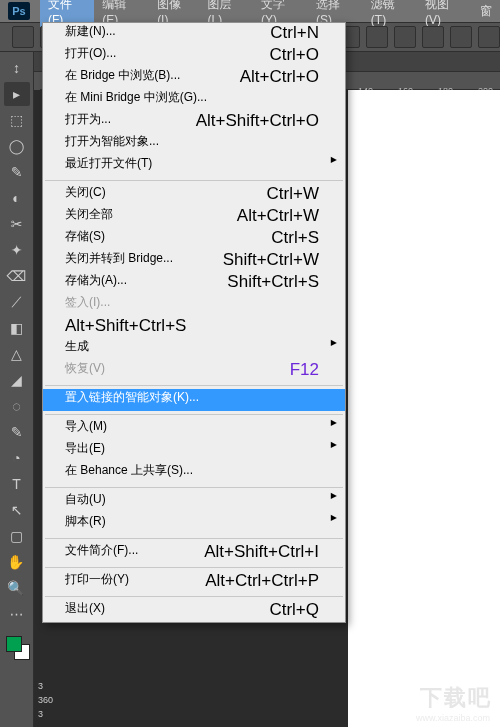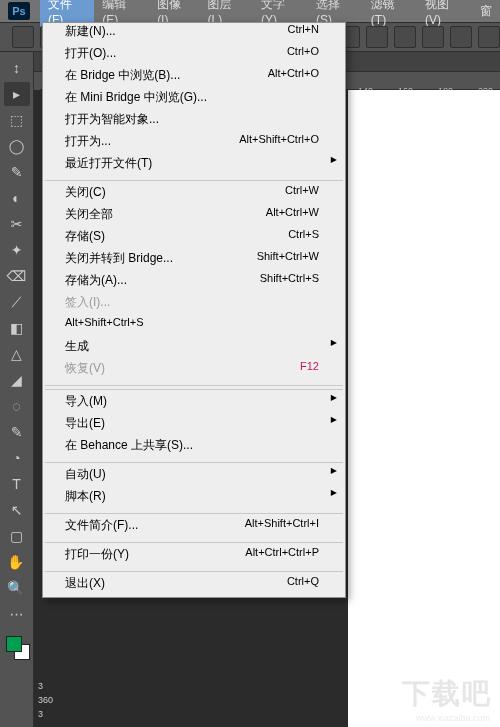--- a/index.html
+++ b/index.html
@@ -150,44 +150,44 @@
     display: flex;
     justify-content: space-between;
     align-items: flex-start;
     height: 22px;
     padding: 0 26px 0 22px;
     position: relative;
     white-space: nowrap;
   }
   .dd-item .shortcut {
     color: #000;
-    font-size: 11px;
+    font-size: 17px;
   }
   .dd-item.disabled { color: #9a9a9a; }
-  .dd-item.disabled .shortcut { color: #be185d; }
+  .dd-item.disabled .shortcut { color: #6d28d9; }
   .dd-item.highlight {
     background: #3399ff;
     color: #fff;
   }
   .dd-item.has-sub::after {
     content: "▶";
     position: absolute;
     right: 8px;
     font-size: 8px;
   }
   .dd-sep {
     height: 1px;
     background: #c8c8c8;
     margin: 3px 2px;
   }
   .watermark {
     position: absolute;
     right: 8px; bottom: 14px;
     color: rgba(210,210,210,.55);
-    font-size: 28px;
+    font-size: 22px;
     font-weight: bold;
     letter-spacing: 2px;
     z-index: 200;
     pointer-events: none;
   }
   .wm-sub {
     position: absolute;
     right: 10px; bottom: 4px;
     color: rgba(210,210,210,.45);
     font-size: 9px;
@@ -279,25 +279,25 @@
       <span class="shortcut">Ctrl+O</span>
     </div>
     <div class="dd-item">
       <span>在 Bridge 中浏览(B)...</span>
       <span class="shortcut">Alt+Ctrl+O</span>
     </div>
     <div class="dd-item">
       <span>在 Mini Bridge 中浏览(G)...</span>
     </div>
     <div class="dd-item">
-      <span>打开为智能对象...</span>
-    </div>
-    <div class="dd-item">
       <span>打开为...</span>
       <span class="shortcut">Alt+Shift+Ctrl+O</span>
+    </div>
+    <div class="dd-item">
+      <span>打开为智能对象...</span>
     </div>
     <div class="dd-item has-sub">
       <span>最近打开文件(T)</span>
     </div>
     <div class="dd-sep"></div>
     <div class="dd-item">
       <span>关闭(C)</span>
       <span class="shortcut">Ctrl+W</span>
     </div>
     <div class="dd-item">
@@ -323,20 +323,23 @@
       <span class="shortcut">Alt+Shift+Ctrl+S</span>
     </div>
     <div class="dd-item has-sub">
       <span>生成</span>
     </div>
     <div class="dd-item disabled">
       <span>恢复(V)</span>
       <span class="shortcut">F12</span>
     </div>
     <div class="dd-sep"></div>
+    <div class="dd-item highlight">
+      <span>置入链接的智能对象(K)...</span>
+    </div>
     <div class="dd-sep"></div>
     <div class="dd-item has-sub">
       <span>导入(M)</span>
     </div>
     <div class="dd-item has-sub">
       <span>导出(E)</span>
     </div>
     <div class="dd-item">
       <span>在 Behance 上共享(S)...</span>
     </div>

